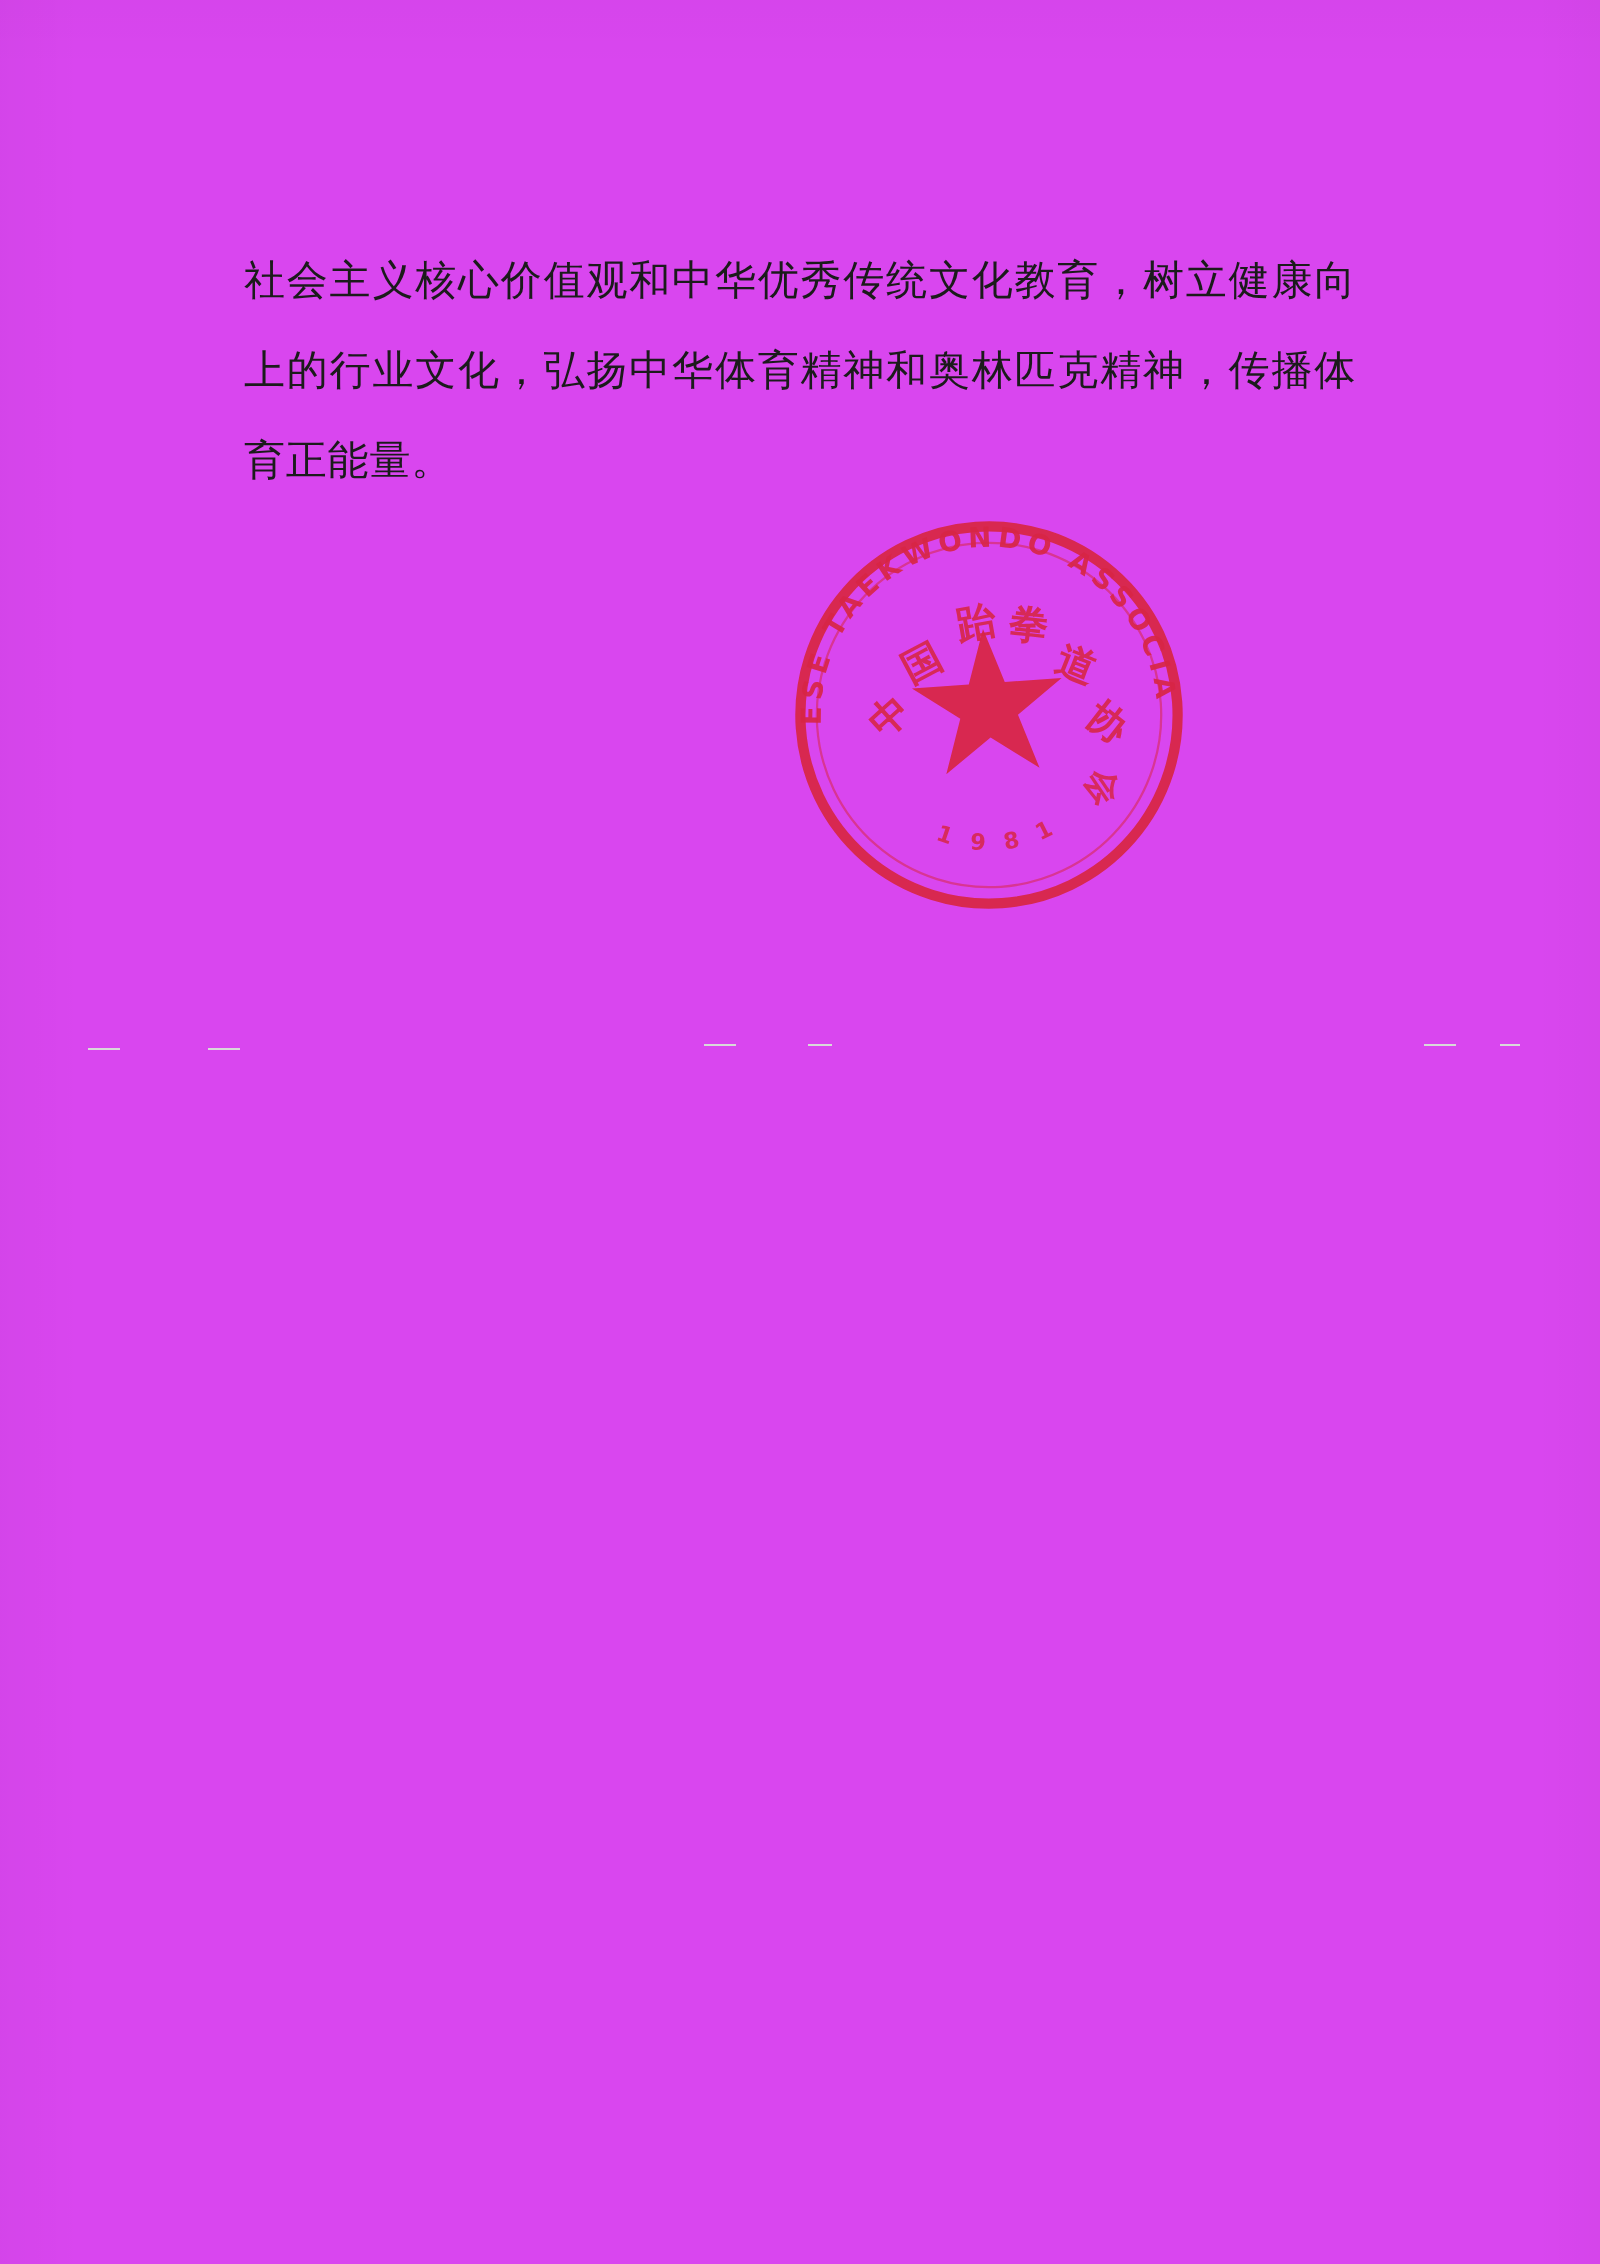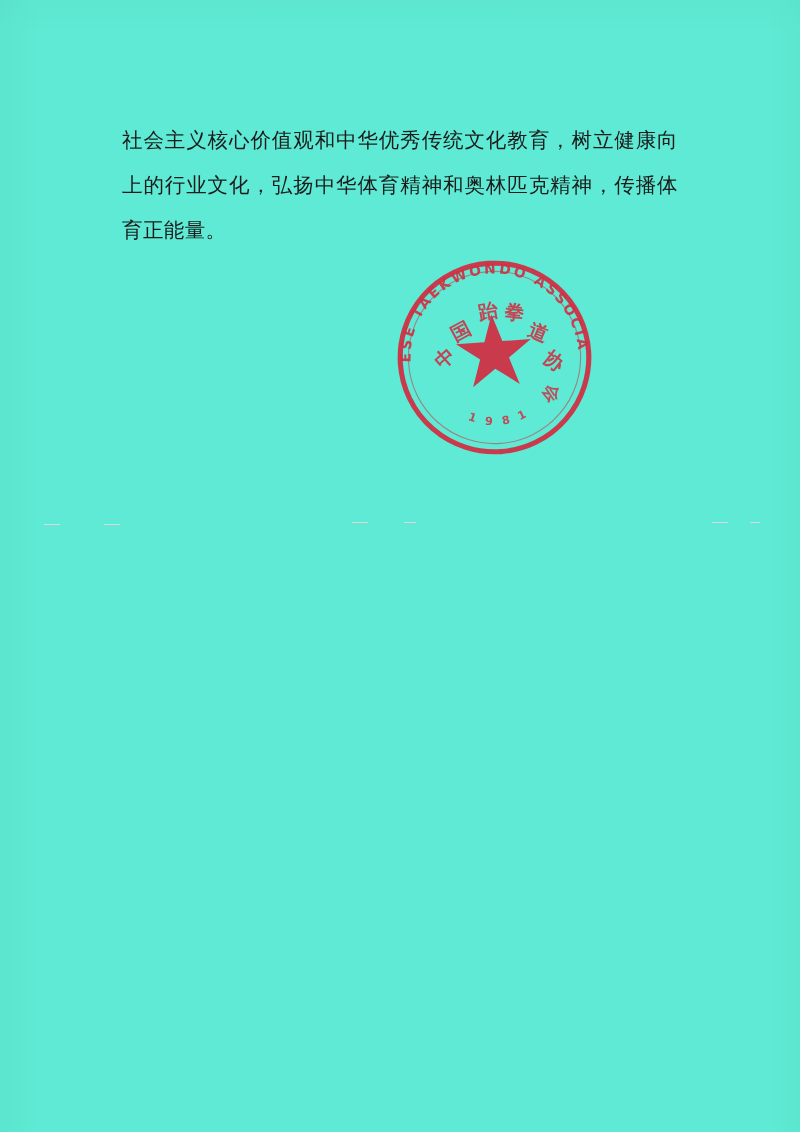--- a/index.html
+++ b/index.html
@@ -11,21 +11,21 @@
     height: 1132px;
     background: #ffffff;
     font-family: "Liberation Serif", serif;
     position: relative;
     overflow: hidden;
   }
 
   .page {
     position: absolute;
     inset: 0;
-    background: #5eead4;
+    background: #d946ef;
   }
 
   
   .page::before {
     content: "";
     position: absolute;
     inset: 0;
     background:
       linear-gradient(to right, rgba(0,0,0,0.022), rgba(0,0,0,0) 5%),
       linear-gradient(to left, rgba(0,0,0,0.018), rgba(0,0,0,0) 4%),

